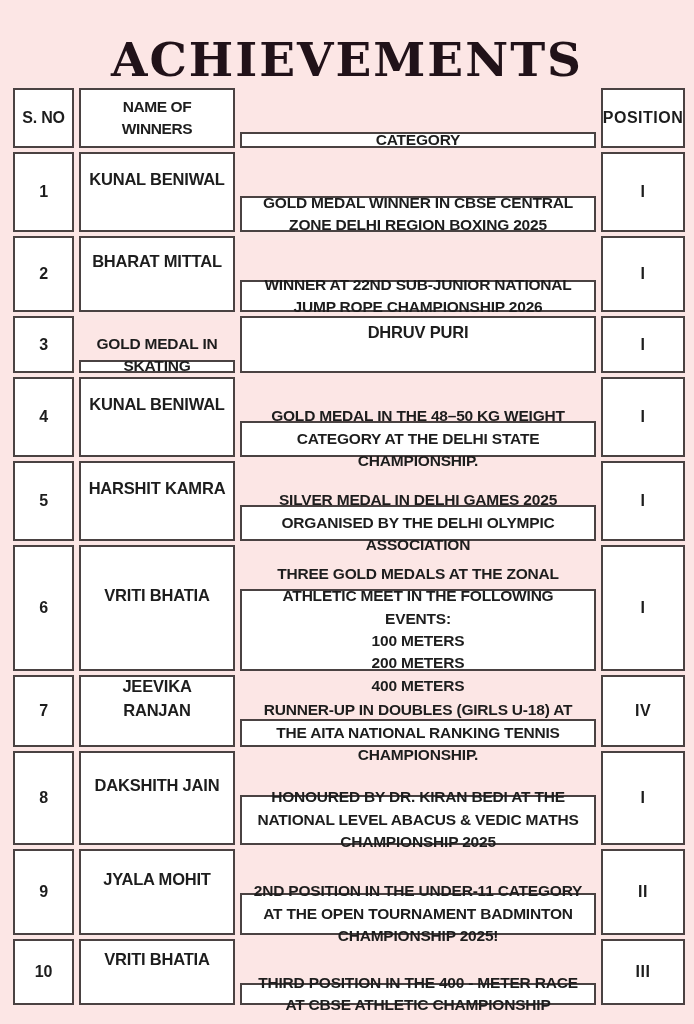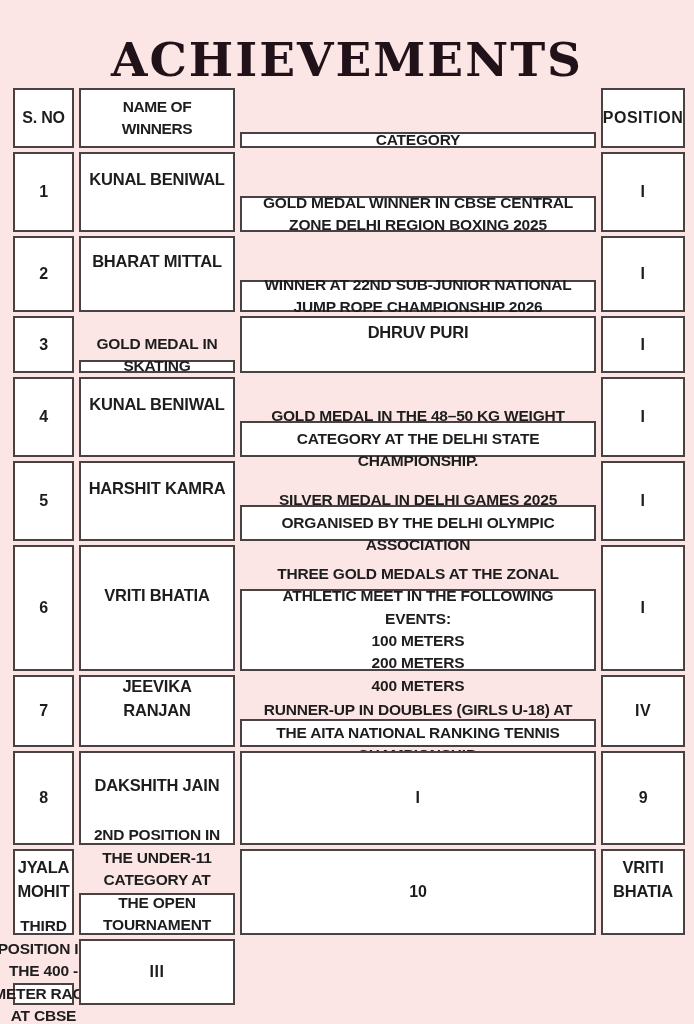--- a/index.html
+++ b/index.html
@@ -115,25 +115,27 @@
 400 METERS</div>
     <div class="cell c-pos">I</div>
 
     <div class="cell c-sno">7</div>
     <div class="cell c-name">JEEVIKA RANJAN</div>
     <div class="cell c-cat">RUNNER-UP IN DOUBLES (GIRLS U-18) AT THE AITA NATIONAL RANKING TENNIS CHAMPIONSHIP.</div>
     <div class="cell c-pos">IV</div>
 
     <div class="cell c-sno">8</div>
     <div class="cell c-name">DAKSHITH JAIN</div>
+    <div class="cell c-cat">HONOURED BY DR. KIRAN BEDI AT THE NATIONAL LEVEL ABACUS &amp; VEDIC MATHS CHAMPIONSHIP 2025</div>
     <div class="cell c-pos">I</div>
 
     <div class="cell c-sno">9</div>
     <div class="cell c-name">JYALA MOHIT</div>
     <div class="cell c-cat">2ND POSITION IN THE UNDER-11 CATEGORY AT THE OPEN TOURNAMENT BADMINTON CHAMPIONSHIP 2025!</div>
+    <div class="cell c-pos">II</div>
 
     <div class="cell c-sno">10</div>
     <div class="cell c-name">VRITI BHATIA</div>
     <div class="cell c-cat">THIRD POSITION IN THE 400 - METER RACE AT CBSE ATHLETIC CHAMPIONSHIP</div>
     <div class="cell c-pos">III</div>
 
   </div>
 </div>
 
 </body></html>

